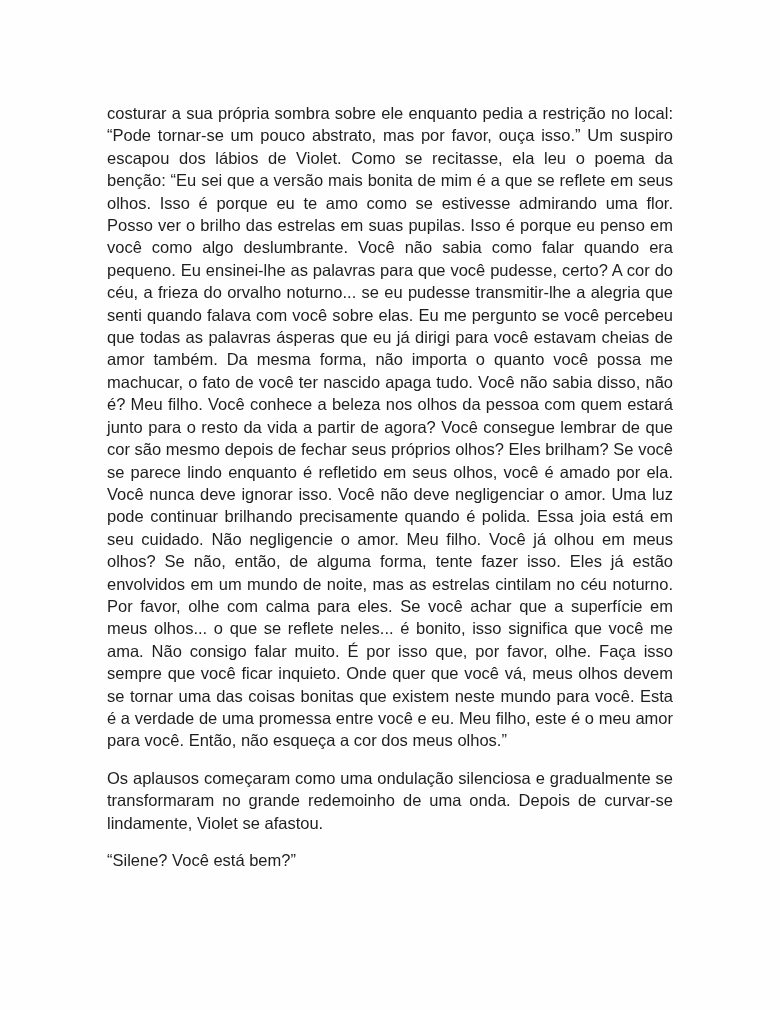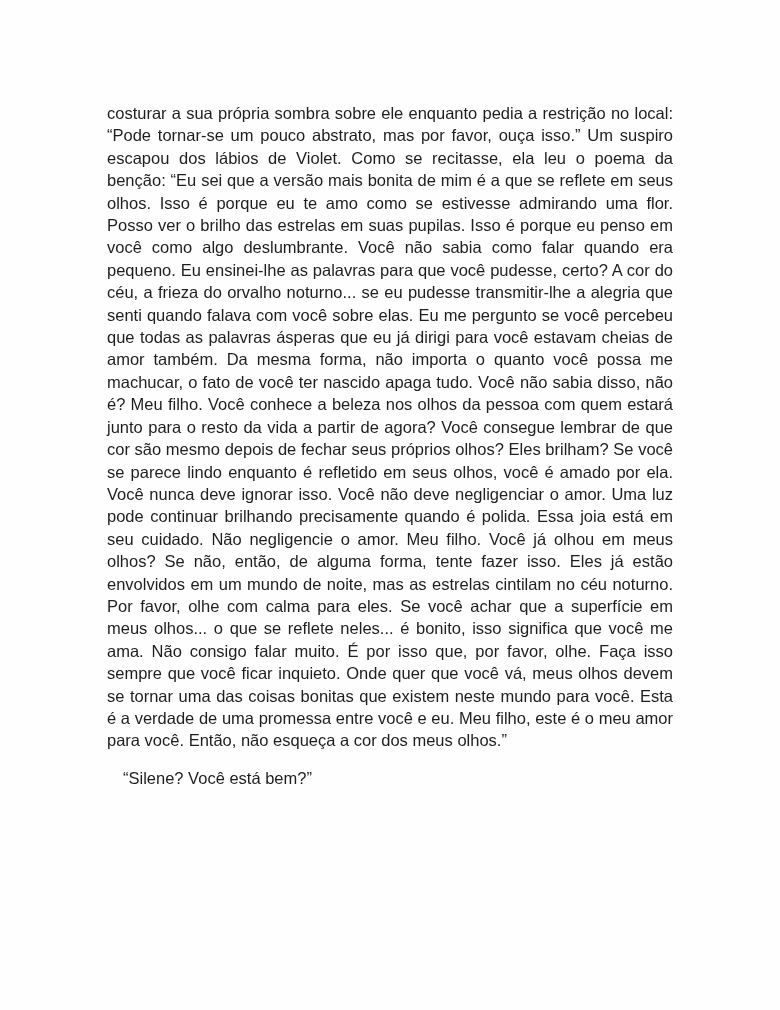--- a/index.html
+++ b/index.html
@@ -32,28 +32,28 @@
     line-height: 22.4px;
     text-align: justify;
     -webkit-font-smoothing: antialiased;
   }
   .text-column p {
     margin: 0 0 15px 0;
     padding: 0;
   }
   .text-column p:last-child {
     margin-bottom: 0;
-    margin-left: 16px;
   }
   
   .text-column p.short {
     text-align: left;
   }
 </style>
 </head>
 <body>
 
 <div class="page">
   <div class="text-column">
     <p>costurar a sua própria sombra sobre ele enquanto pedia a restrição no local: “Pode tornar-se um pouco abstrato, mas por favor, ouça isso.” Um suspiro escapou dos lábios de Violet. Como se recitasse, ela leu o poema da benção: “Eu sei que a versão mais bonita de mim é a que se reflete em seus olhos. Isso é porque eu te amo como se estivesse admirando uma flor. Posso ver o brilho das estrelas em suas pupilas. Isso é porque eu penso em você como algo deslumbrante. Você não sabia como falar quando era pequeno. Eu ensinei-lhe as palavras para que você pudesse, certo? A cor do céu, a frieza do orvalho noturno... se eu pudesse transmitir-lhe a alegria que senti quando falava com você sobre elas. Eu me pergunto se você percebeu que todas as palavras ásperas que eu já dirigi para você estavam cheias de amor também. Da mesma forma, não importa o quanto você possa me machucar, o fato de você ter nascido apaga tudo. Você não sabia disso, não é? Meu filho. Você conhece a beleza nos olhos da pessoa com quem estará junto para o resto da vida a partir de agora? Você consegue lembrar de que cor são mesmo depois de fechar seus próprios olhos? Eles brilham? Se você se parece lindo enquanto é refletido em seus olhos, você é amado por ela. Você nunca deve ignorar isso. Você não deve negligenciar o amor. Uma luz pode continuar brilhando precisamente quando é polida. Essa joia está em seu cuidado. Não negligencie o amor. Meu filho. Você já olhou em meus olhos? Se não, então, de alguma forma, tente fazer isso. Eles já estão envolvidos em um mundo de noite, mas as estrelas cintilam no céu noturno. Por favor, olhe com calma para eles. Se você achar que a superfície em meus olhos... o que se reflete neles... é bonito, isso significa que você me ama. Não consigo falar muito. É por isso que, por favor, olhe. Faça isso sempre que você ficar inquieto. Onde quer que você vá, meus olhos devem se tornar uma das coisas bonitas que existem neste mundo para você. Esta é a verdade de uma promessa entre você e eu. Meu filho, este é o meu amor para você. Então, não esqueça a cor dos meus olhos.”</p>
+    <p>Os aplausos começaram como uma ondulação silenciosa e gradualmente se transformaram no grande redemoinho de uma onda. Depois de curvar-se lindamente, Violet se afastou.</p>
     <p class="short">“Silene? Você está bem?”</p>
   </div>
 </div>
 
 </body></html>

